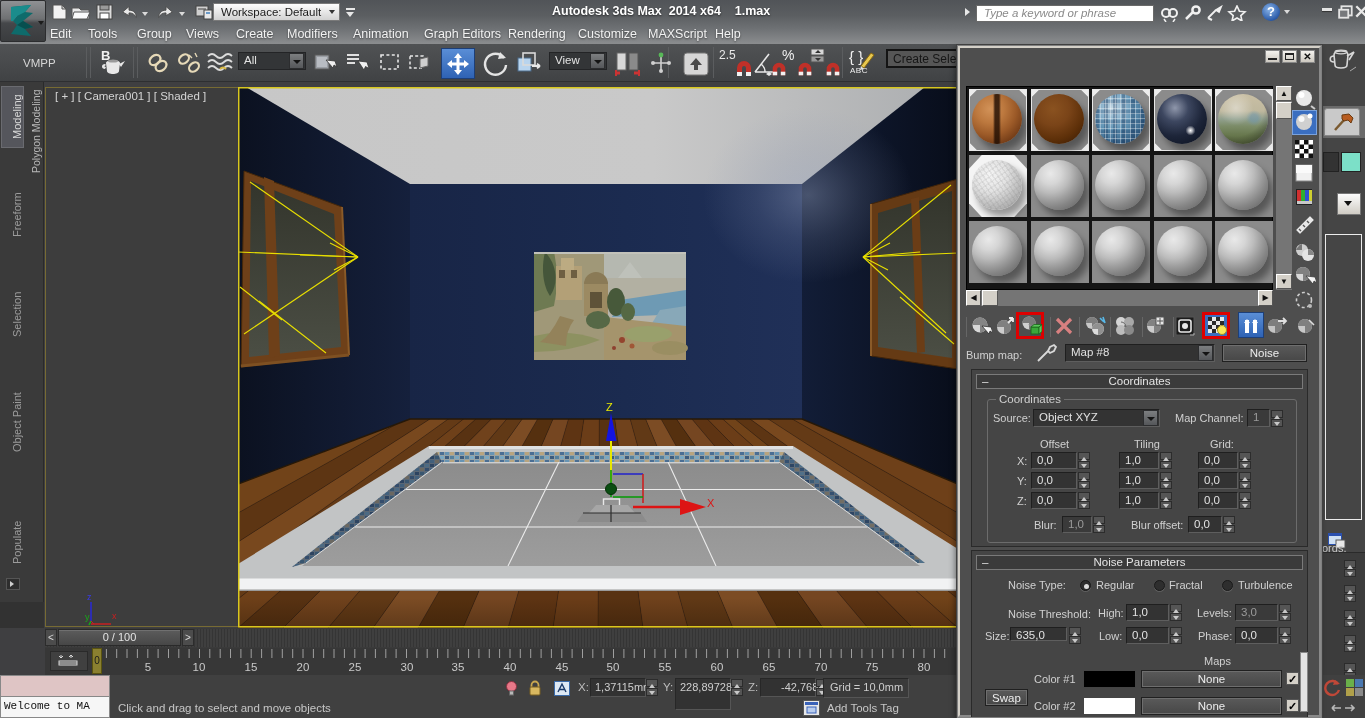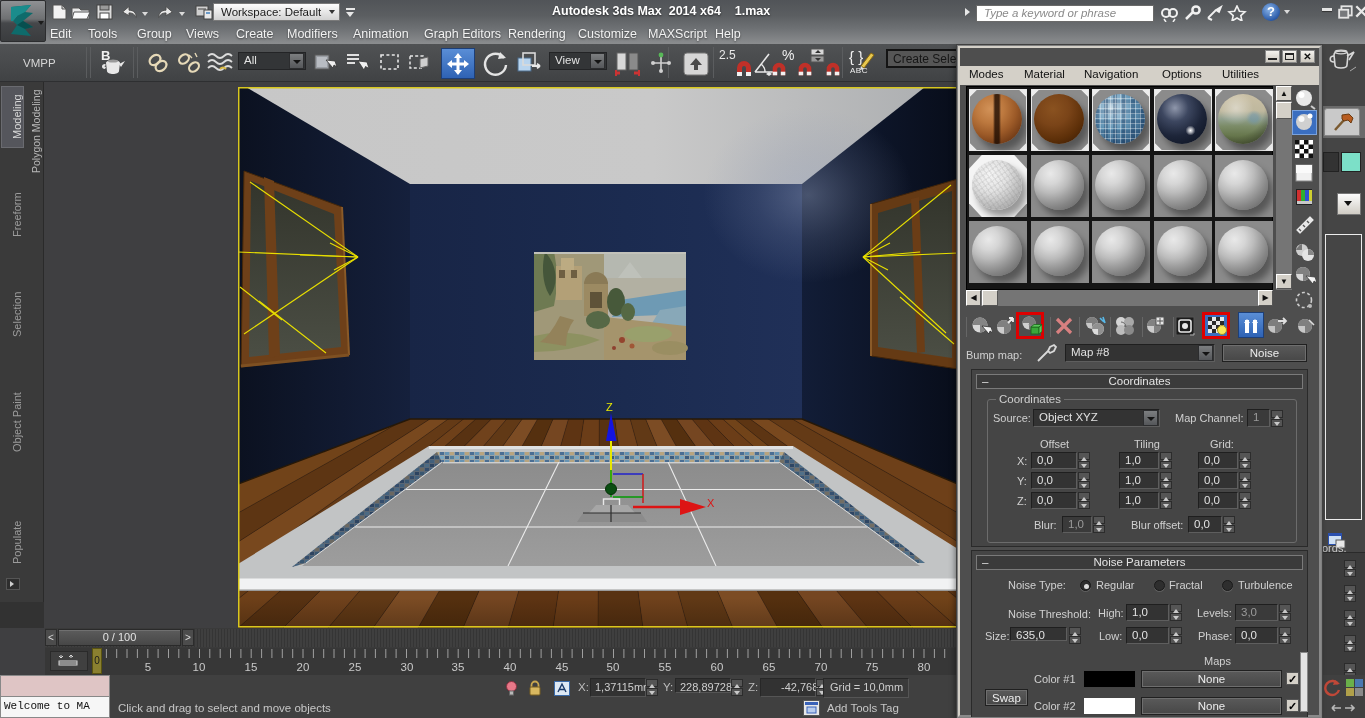--- a/index.html
+++ b/index.html
@@ -286,20 +286,32 @@
  <div style="position:absolute;left:1px;top:4px;width:23px;height:62px;background:#55565c;border:1px solid #6a6b70"></div>
  <div class="vtab" style="top:6px;height:58px;color:#d8d8d8">Modeling</div>
  <div class="vtab" style="left:27px;top:2px;width:15px;height:94px;color:#b8b8b8;font-size:10.5px">Polygon Modeling</div>
  <div class="vtab" style="top:104px;height:58px">Freeform</div>
  <div class="vtab" style="top:204px;height:56px">Selection</div>
  <div class="vtab" style="top:304px;height:72px">Object Paint</div>
  <div class="vtab" style="top:432px;height:56px">Populate</div>
  <div style="position:absolute;left:6px;top:496px;width:14px;height:12px;background:#2e2e2e;border:1px solid #555"></div>
  <div style="position:absolute;left:10px;top:499px;border:3px solid transparent;border-left:4px solid #cfcfcf"></div>
  <div style="position:absolute;left:0;top:520px;width:44px;height:26px;background:#323232"></div>
+</div>
+<div id="vpL">
+ <div id="vpLabel">[ + ] [ Camera001 ] [ Shaded ]</div>
+ <svg style="position:absolute;left:38px;top:503px" width="50" height="40" viewBox="0 0 50 40">
+        <text x="3" y="9" fill="#3a3ae8" font-size="9">z</text>
+        <path d="M7 11 V30" stroke="#2828d8" stroke-width="1.5"></path>
+        <text x="1" y="29" fill="#18a818" font-size="9">y</text>
+        <path d="M7 30 l-2 4" stroke="#18a818" stroke-width="1.5"></path>
+        <text x="28" y="28" fill="#c82020" font-size="9">x</text>
+        <path d="M7 33 h20" stroke="#c82020" stroke-width="1.5"></path>
+        <path d="M7 30 l3 3" stroke="#c82020" stroke-width="1"></path>
+      </svg>
 </div>
 <div id="tslider">
  <div style="position:absolute;left:0;top:1px;width:913px;height:18px;background:repeating-linear-gradient(90deg,#3f3f3f 0,#3f3f3f 2px,#353535 2px,#353535 3px)"></div>
  <div style="position:absolute;left:0;top:1px;width:12px;height:17px;background:#4c4c4c;border:1px solid #2c2c2c;color:#ddd;font-size:10px;text-align:center;line-height:15px">&lt;</div>
  <div style="position:absolute;left:13px;top:1px;width:123px;height:17px;background:linear-gradient(180deg,#5c5c5c,#474747);border:1px solid #2a2a2a;box-shadow:inset 0 1px 0 #707070;color:#e4e4e4;font-size:11px;text-align:center;line-height:15px">0 / 100</div>
  <div style="position:absolute;left:137px;top:1px;width:12px;height:17px;background:#4c4c4c;border:1px solid #2c2c2c;color:#ddd;font-size:10px;text-align:center;line-height:15px">&gt;</div>
 </div>
 <div id="ruler">
  <div style="position:absolute;left:5px;top:3px;width:38px;height:20px;background:#404040;border:1px solid #2a2a2a"></div>
  <svg style="position:absolute;left:12px;top:6px" width="24" height="14" viewBox="0 0 24 14">
@@ -430,21 +442,21 @@
         <rect x="2" y="2" width="14" height="13" fill="#dce8f4"></rect>
         <path d="M5 12 L9 4 L13 12 M6.5 9.5 h5" stroke="#1a3a6a" stroke-width="1.4" fill="none"></path>
       </svg>
  <div class="slabel" style="left:578px;top:6px">X:</div>
  <div class="sbox" style="left:590px;top:3px;width:56px;height:19px;padding-left:4px">1,37115mr</div>
  <div class="sp" style="left:646px;top:4px">
         <i class="u"></i>
         <i class="d"></i>
       </div>
  <div class="slabel" style="left:663px;top:6px">Y:</div>
- <div class="sbox" style="left:675px;top:3px;width:56px;height:15px;padding-left:4px">228,89728</div>
+ <div class="sbox" style="left:675px;top:3px;width:56px;height:32px;padding-left:4px">228,89728</div>
  <div class="sp" style="left:731px;top:4px">
         <i class="u"></i>
         <i class="d"></i>
       </div>
  <div class="slabel" style="left:748px;top:6px">Z:</div>
  <div class="sbox" style="left:760px;top:3px;width:56px;height:19px;padding-left:20px">-42,76857r</div>
  <div class="sp" style="left:816px;top:4px">
         <i class="u"></i>
         <i class="d"></i>
       </div>
@@ -792,27 +804,20 @@
 </div>
 <div id="me">
  <div class="edge"></div>
  <div class="wbtn" style="left:307px;top:4px">
         <div style="margin:7px 2px 0;height:2px;background:#222"></div>
       </div>
  <div class="wbtn" style="left:324px;top:4px">
         <div style="margin:2px 2px 0;height:7px;border:1px solid #222;border-top-width:2px"></div>
       </div>
  <div class="wbtn" style="left:342px;top:4px;font-size:10px;line-height:12px">✕</div>
- <div id="memenu">
-  <span style="left:9px">Modes</span>
-        <span style="left:64px">Material</span>
-        <span style="left:124px">Navigation</span>
-        <span style="left:202px">Options</span>
-        <span style="left:262px">Utilities</span>
- </div>
  <div id="palette">
   <div class="slot used" style="left:2px;top:2px">
           <div class="ball b-wood"></div>
         </div>
   <div class="slot used" style="left:63.5px;top:2px">
           <div class="ball b-brown"></div>
         </div>
   <div class="slot used" style="left:125px;top:2px">
           <div class="ball b-mosaic"></div>
         </div>

